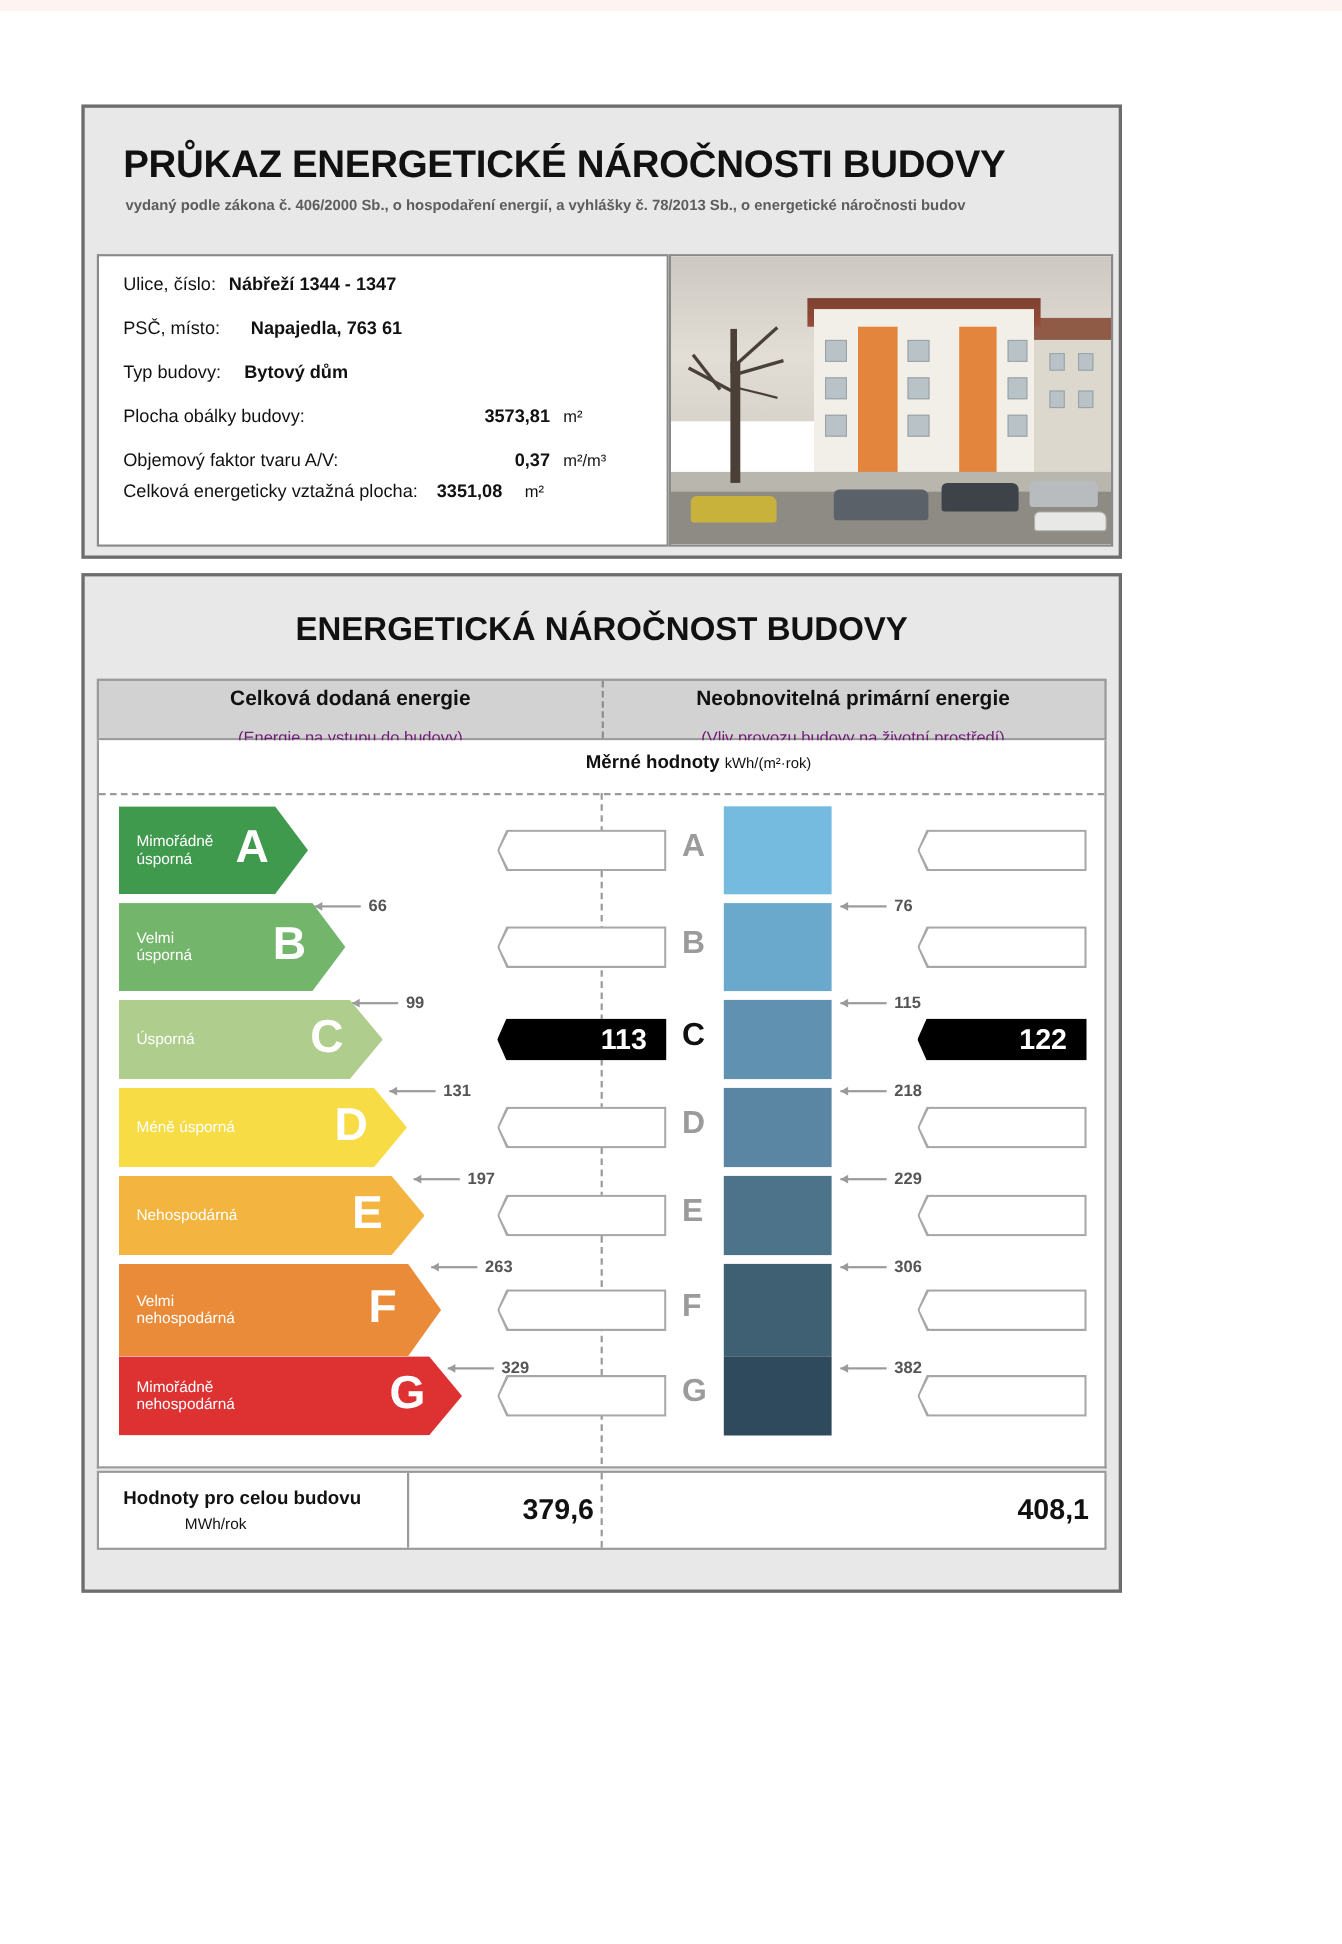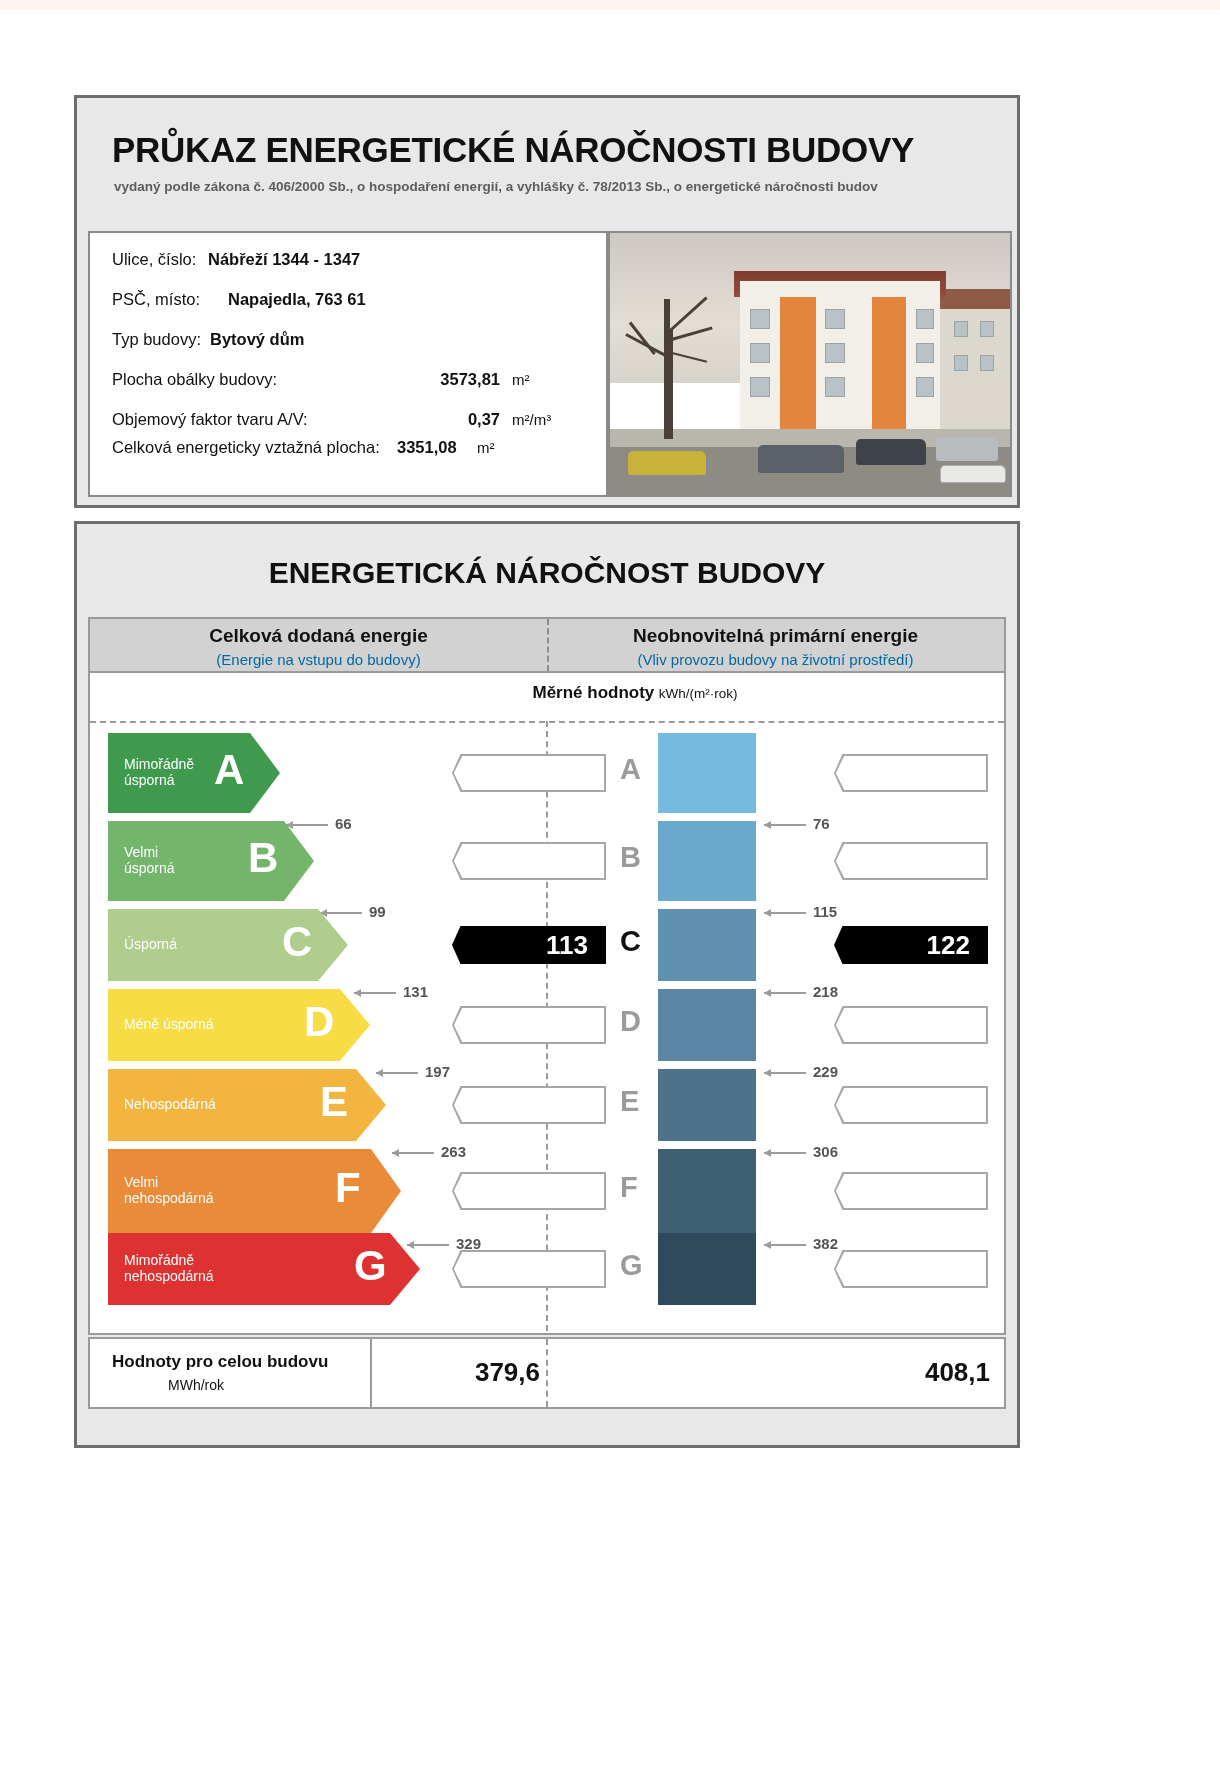--- a/index.html
+++ b/index.html
@@ -74,21 +74,21 @@
     font-size:30px; font-weight:bold; color:#111;
   }
   .colhead {
     position:absolute; left:11px; top:93px; width:918px; height:56px;
     border:2px solid #9a9a9a; background:#d2d2d2;
   }
   .colhead .half { position:absolute; top:0; width:50%; height:100%; text-align:center; }
   .colhead .h-a { left:0; }
   .colhead .h-b { left:50%; }
   .colhead .t1 { margin-top:6px; font-size:19px; font-weight:bold; color:#111; }
-  .colhead .t2 { margin-top:4px; font-size:15px; color:#0369a1; }
+  .colhead .t2 { margin-top:15px; font-size:15px; color:#701a75; }
   .colhead .vdash {
     position:absolute; left:50%; top:0; width:0; height:100%;
     border-left:2px dashed #8d8d8d;
   }
 
   .chartarea {
     position:absolute; left:11px; top:149px; width:918px; height:662px;
     background:#ffffff; border:2px solid #9a9a9a; border-top:none;
   }
   .merne {
@@ -181,21 +181,21 @@
       <div class="inforow" style="top:8px;padding-left:33px;">
         <span class="lbl">Ulice, číslo:</span>
         <span class="val" style="left:118px;">Nábřeží 1344 - 1347</span>
       </div>
       <div class="inforow" style="top:48px;">
         <span class="lbl">PSČ, místo:</span>
         <span class="val" style="left:118px;margin-left:20px;">Napajedla, 763 61</span>
       </div>
       <div class="inforow" style="top:88px;">
         <span class="lbl">Typ budovy:</span>
-        <span class="val" style="left:120px;">Bytový dům</span>
+        <span class="val" style="left:132px;">Bytový dům</span>
       </div>
       <div class="inforow" style="top:128px;">
         <span class="lbl">Plocha obálky budovy:</span>
         <span class="val" style="left:300px; width:110px; text-align:right;">3573,81</span>
         <span class="unit" style="left:422px;">m²</span>
       </div>
       <div class="inforow" style="top:168px;">
         <span class="lbl">Objemový faktor tvaru A/V:</span>
         <span class="val" style="left:300px; width:110px; text-align:right;">0,37</span>
         <span class="unit" style="left:422px;">m²/m³</span>

